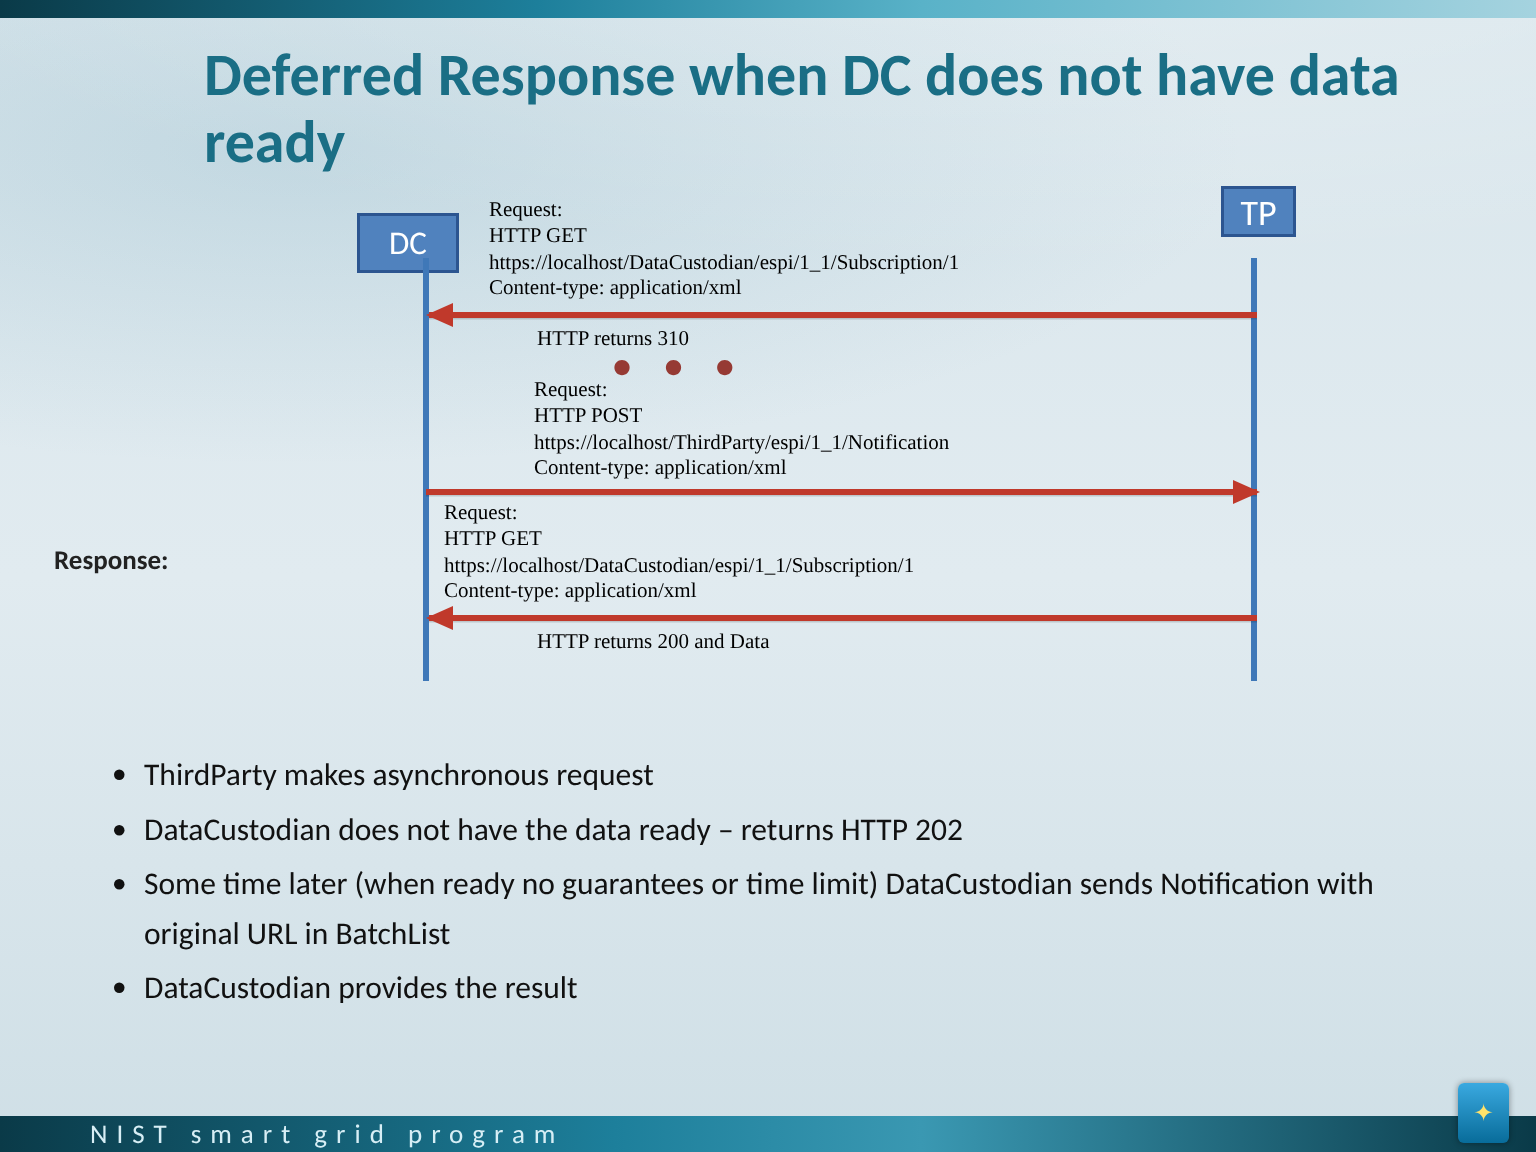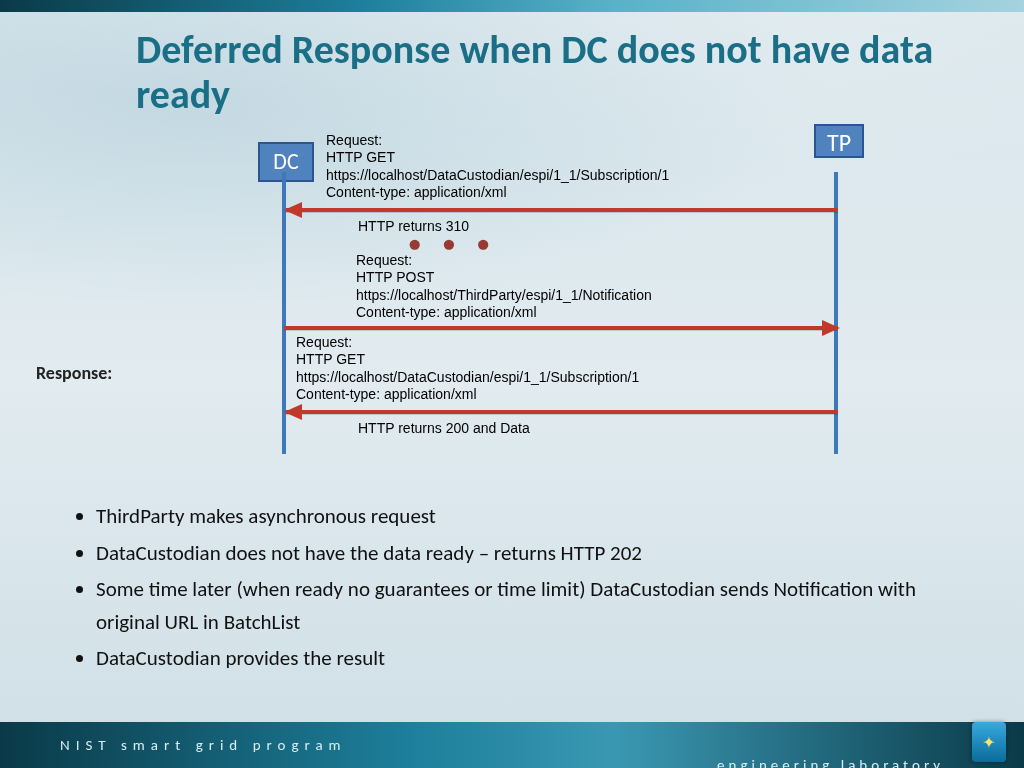--- a/index.html
+++ b/index.html
@@ -52,26 +52,26 @@
   .node {
     position:absolute;
     background:#5082be;
     border:2px solid #2c5590;
     color:#fff;
     font-size:22px;
     text-align:center;
     box-sizing:border-box;
     padding-top:4px;
   }
-  .dc-node { top:18px; left:124px; width:56px; height:40px; }
+  .dc-node { top:18px; left:104px; width:68px; height:40px; }
   .tp-node { top:0px;  left:680px; width:50px; height:34px; font-size:24px; padding-top:2px; }
 
   .msg {
     position:absolute;
-    font-family: Liberation Sans, sans-serif;
+    font-family: Liberation Serif, serif;
     font-size:14px;
     line-height:1.25;
     color:#000;
   }
 
   .arrow {
     position:absolute;
     height:0;
     border-top:4px solid #c0392b;
     z-index:3;
@@ -106,24 +106,24 @@
   .bullets {
     margin: 20px 0 0 30px;
     padding: 0 30px 0 30px;
     font-size:21px;
     color:#111;
     line-height:1.55;
   }
   .bullets li { margin-bottom:4px; }
 
   .footer {
-    position:absolute; left:0; right:0; bottom:0; height:46px;
+    position:absolute; left:0; right:0; bottom:0; height:24px;
     background: linear-gradient(90deg,#0a3a48 0%, #1d7f9b 40%, #3a98b2 60%, #0a3a48 100%);
     color:#d7eef5;
-    font-size:15px;
+    font-size:18px;
     letter-spacing:6px;
     display:flex; align-items:center;
     z-index:2;
   }
   .footer .left { position:absolute; left:60px; }
   .footer .right { position:absolute; right:80px; letter-spacing:4px;margin-top:40px; }
   .badge {
     position:absolute; right:18px; bottom:6px;
     width:34px;height:40px;
     background: linear-gradient(180deg,#3aa9e0,#086c9a);

